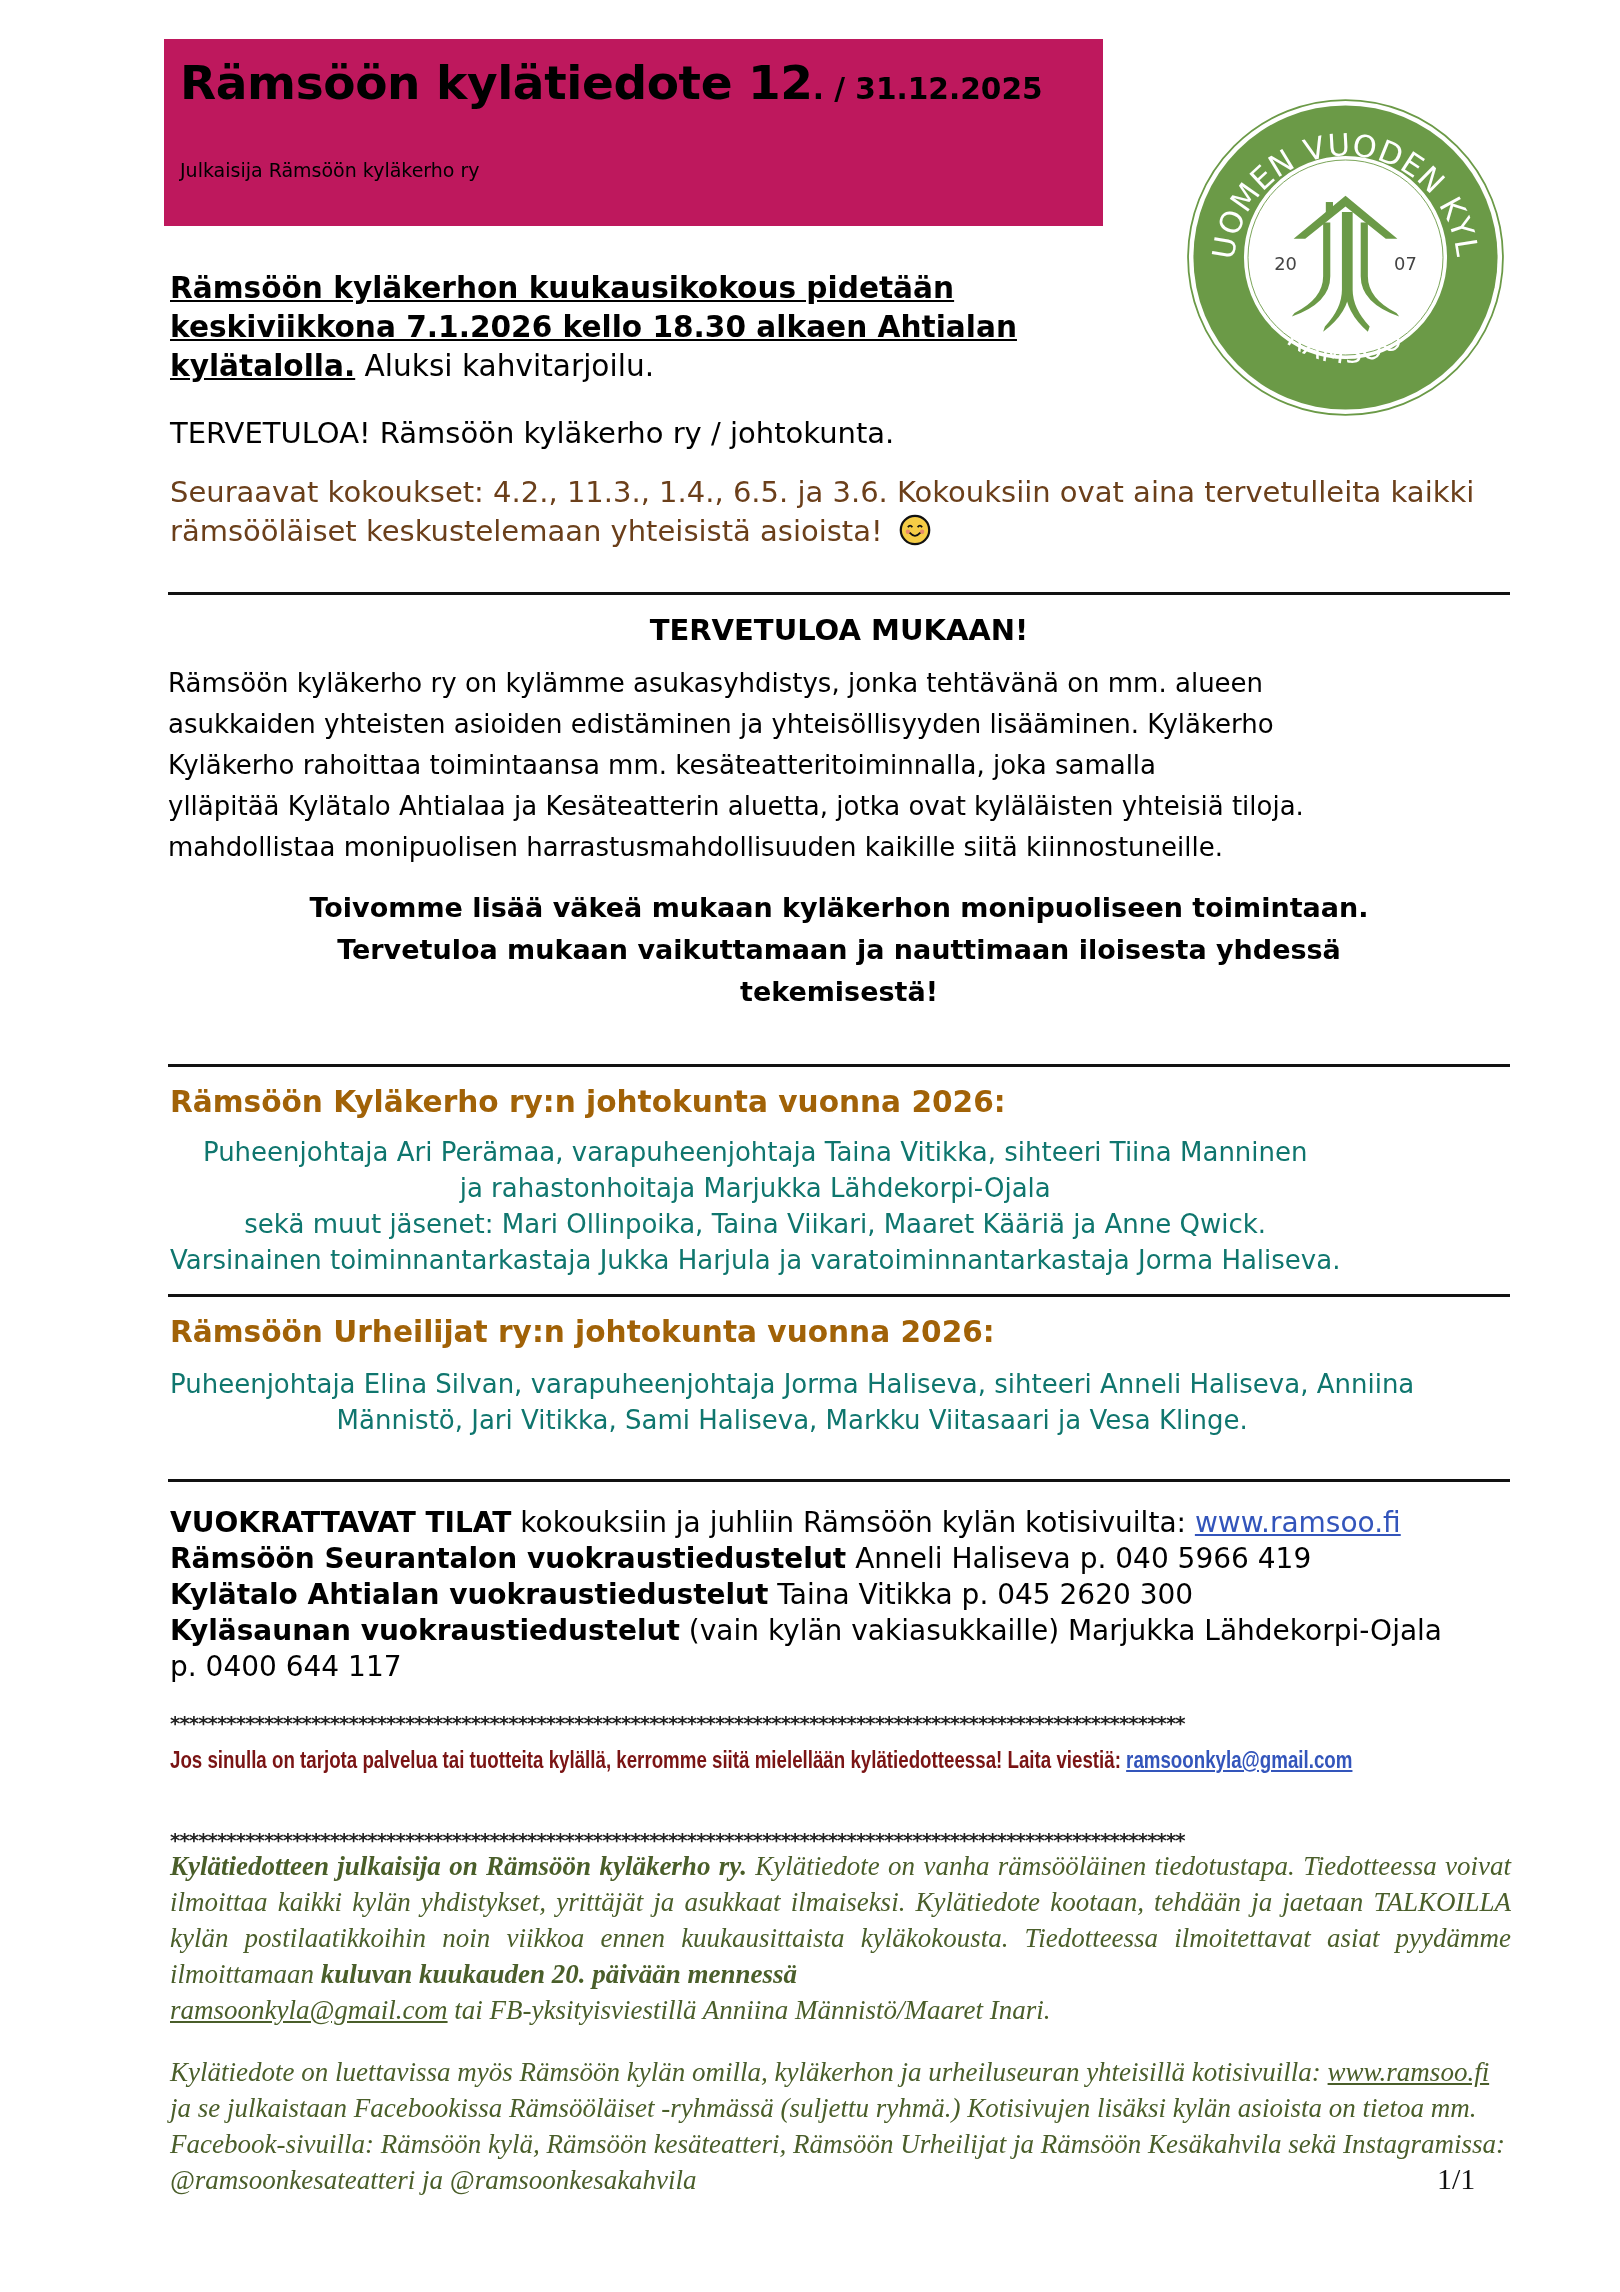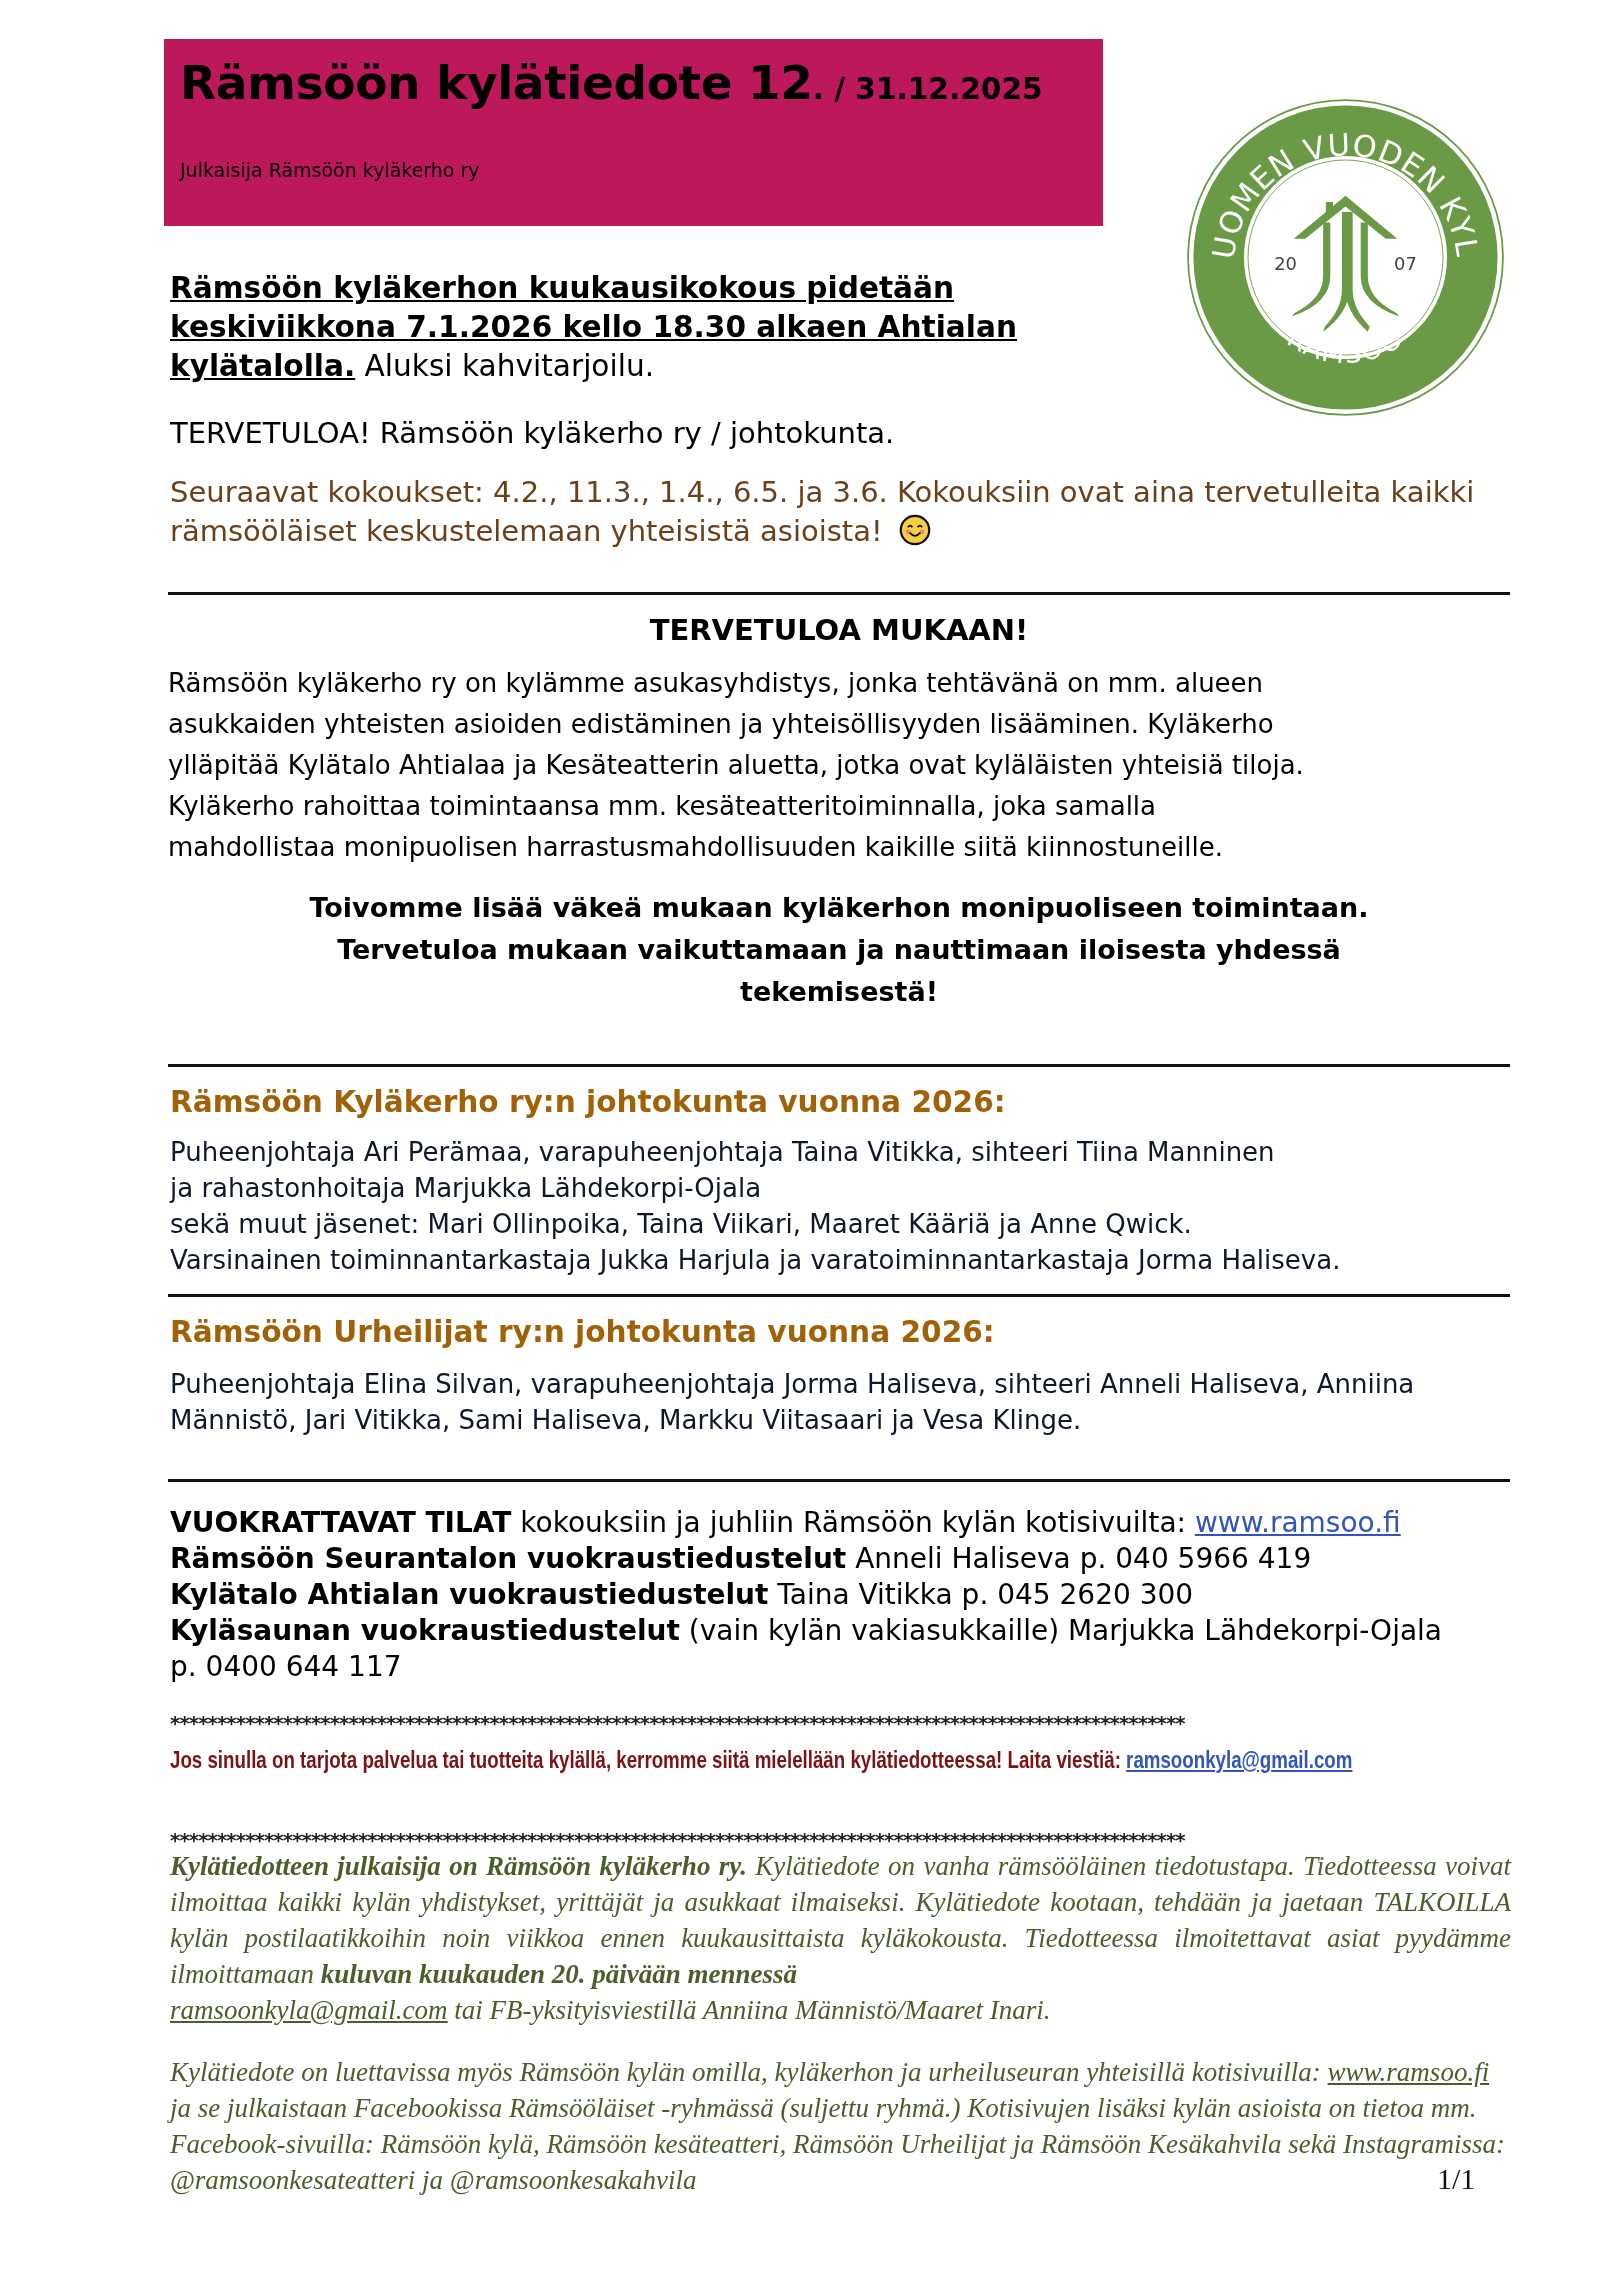--- a/index.html
+++ b/index.html
@@ -26,21 +26,21 @@
 
     .rule { position: absolute; left: 168px; width: 1342px; height: 2.7px; background: #111; }
 
     
     #welcome-heading { left: 168px; width: 1342px; top: 613px; text-align: center; font-size: 29px; font-weight: bold; }
     #about { left: 168px; width: 1342px; top: 663px; text-align: left; font-size: 26px; line-height: 41px; }
     #join { left: 168px; width: 1342px; top: 887px; text-align: center; font-size: 27px; line-height: 42px; font-weight: bold; }
 
     
     .board-title { left: 170px; font-size: 29.6px; font-weight: bold; color: #a16207; white-space: nowrap; }
-    .board-body { left: 170px; font-size: 26px; line-height: 36px; color: #0f172a; }
+    .board-body { left: 170px; font-size: 26px; line-height: 36px; color: #0f766e; text-align: center; }
 
     
     #rentals { left: 170px; top: 1505px; font-size: 28px; line-height: 36px; white-space: nowrap; }
     #rentals b { font-weight: bold; }
     .link { color: #3355bb; text-decoration: underline; }
 
     
     .stars { left: 170px; font-size: 19.7px; letter-spacing: -0.9px; white-space: nowrap; color: #222; font-weight: bold; }
     #ad-line { left: 170px; top: 1746px; font-family: "Liberation Sans", sans-serif; font-size: 24px; font-weight: bold;
                color: #7a1414; white-space: nowrap; transform: scaleX(0.78); transform-origin: left; }
@@ -109,22 +109,22 @@
     <path d="M12 21 Q18 28 24 21" stroke="#111" stroke-width="2" fill="none"></path>
   </svg>
 </div>
 
 <div class="rule" style="top:592px;"></div>
 
 <div id="welcome-heading" class="abs">TERVETULOA MUKAAN!</div>
 <div id="about" class="abs">
   <div>Rämsöön kyläkerho ry on kylämme asukasyhdistys, jonka tehtävänä on mm. alueen</div>
   <div>asukkaiden yhteisten asioiden edistäminen ja yhteisöllisyyden lisääminen. Kyläkerho</div>
+  <div>Kyläkerho rahoittaa toimintaansa mm. kesäteatteritoiminnalla, joka samalla</div>
   <div>ylläpitää Kylätalo Ahtialaa ja Kesäteatterin aluetta, jotka ovat kyläläisten yhteisiä tiloja.</div>
-  <div>Kyläkerho rahoittaa toimintaansa mm. kesäteatteritoiminnalla, joka samalla</div>
   <div>mahdollistaa monipuolisen harrastusmahdollisuuden kaikille siitä kiinnostuneille.</div>
 </div>
 <div id="join" class="abs">
   <div>Toivomme lisää väkeä mukaan kyläkerhon monipuoliseen toimintaan.</div>
   <div>Tervetuloa mukaan vaikuttamaan ja nauttimaan iloisesta yhdessä</div>
   <div>tekemisestä!</div>
 </div>
 
 <div class="rule" style="top:1064px;"></div>
 

